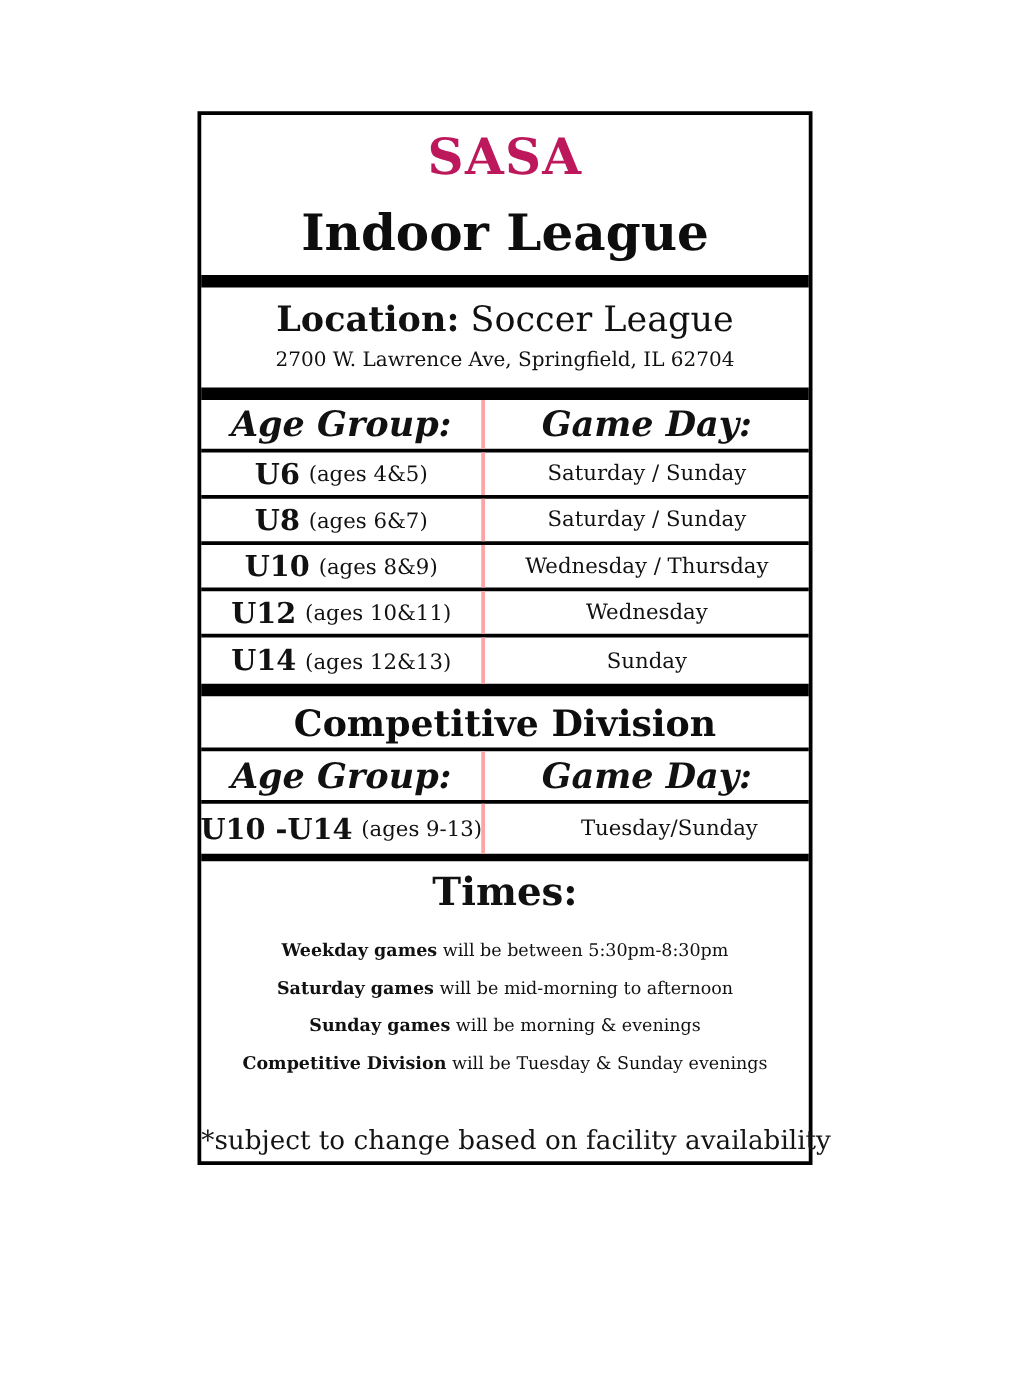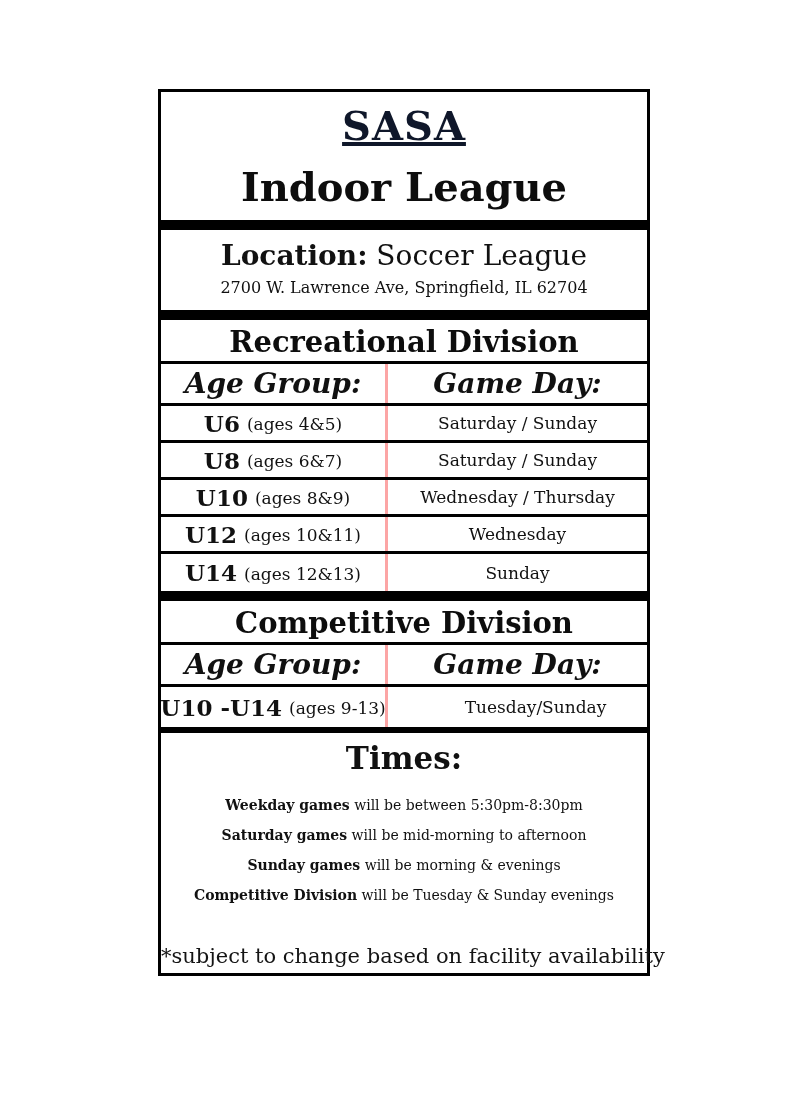--- a/index.html
+++ b/index.html
@@ -80,33 +80,32 @@
     position: absolute; bottom: 5px; left: 0; right: 0;
     font-size: 21px; white-space: nowrap; text-align: left;
     color: #141414;
   }
 </style>
 </head>
 <body>
 
 <div class="flyer">
 
-  <div class="center org-title" style="color: #0f172a; text-decoration: underline;">SASA</div>
+  <div class="center org-title" style="color: #be185d;">SASA</div>
   <div class="center league-title">Indoor League</div>
 
   <div class="bar"></div>
 
   <div class="location-section center">
     <div class="location-line"><span class="location-label">Location:</span><span> Soccer League</span></div>
     <div class="address-line">2700 W. Lawrence Ave, Springfield, IL 62704</div>
   </div>
 
   <div class="bar"></div>
 
-  <div class="division-heading center">Recreational Division</div>
   <div class="col-header-row">
     <div class="cell-left">Age Group:</div>
     <div class="cell-right">Game Day:</div>
   </div>
 
   <div class="data-row">
     <div class="cell-left">
         <span class="group-name">U6</span>
         <span class="group-ages">(ages 4&amp;5)</span>
       </div>

